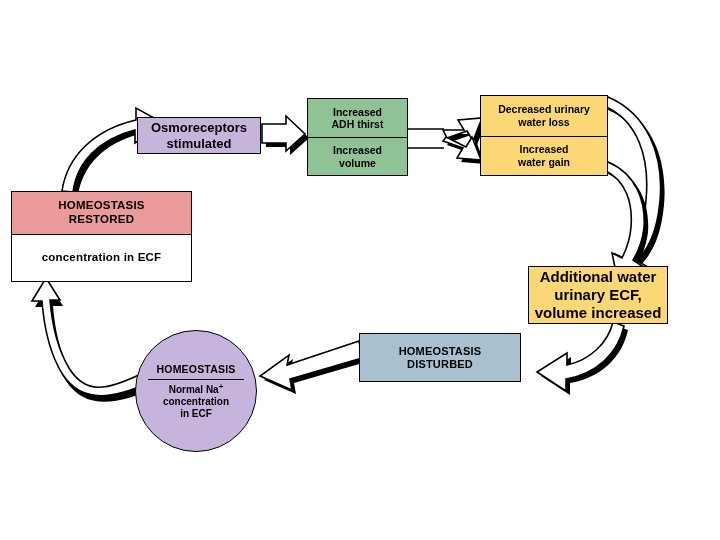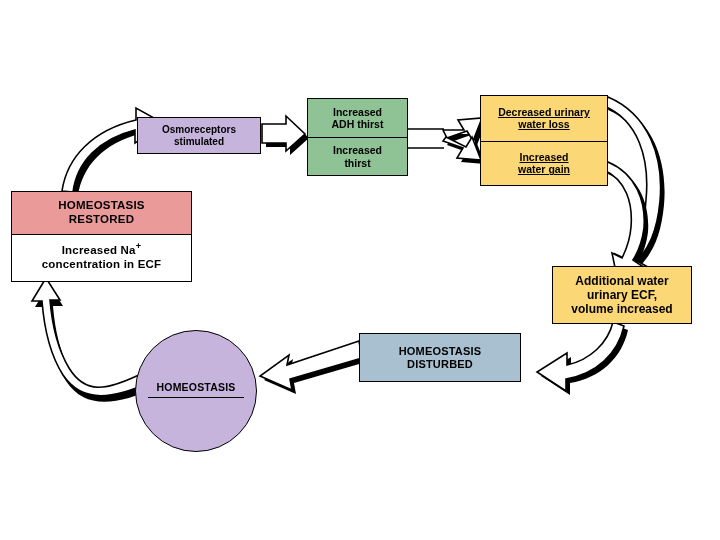--- a/index.html
+++ b/index.html
@@ -59,42 +59,41 @@
     flex: none;
   }
   #node-disturbed .bdy {
     flex: 1 1 auto;
     background: #ffffff;
   }
 
   #node-osmo {
     left: 137px; top: 117px; width: 124px; height: 37px;
     background: #c6b4dd;
-    font-size: 10px;
+    font-size: 13px;
   }
 
   #node-adh {
     left: 307px; top: 98px; width: 101px; height: 78px;
     background: #8fc295;
     font-size: 10.5px;
   }
   #node-adh .cell { height: 50%; }
 
   #node-urine {
-    left: 480px; top: 95px; width: 128px; height: 91px;
+    left: 480px; top: 95px; width: 128px; height: 81px;
     background: #fcd775;
     font-size: 10.5px;
-    text-decoration: underline;
   }
   #node-urine .cell { height: 50%; }
 
   #node-addwater {
-    left: 552px; top: 266px; width: 140px; height: 58px;
+    left: 528px; top: 266px; width: 140px; height: 58px;
     background: #fcd775;
-    font-size: 12px;
+    font-size: 15px;
   }
 
   #node-restored {
     left: 359px; top: 333px; width: 162px; height: 49px;
     background: #a8c0d0;
     font-size: 11px;
     letter-spacing: .2px;
   }
 
   #node-circle {
@@ -202,23 +201,20 @@
 
 <div class="node" id="node-disturbed">
   <div class="cell hdr">
     <div>
       <div>HOMEOSTASIS</div>
       <div>RESTORED</div>
     </div>
   </div>
   <div class="cell bdy divider-top">
     <div>
-      <div>
-        <span>Increased Na</span><span class="sup">+</span>
-      </div>
       <div>concentration in ECF</div>
     </div>
   </div>
 </div>
 
 <div class="node" id="node-osmo">
   <div class="cell" style="height:100%">
     <div>
       <div>Osmoreceptors</div>
       <div>stimulated</div>
@@ -229,21 +225,21 @@
 <div class="node" id="node-adh">
   <div class="cell">
     <div>
       <div>Increased</div>
       <div>ADH thirst</div>
     </div>
   </div>
   <div class="cell divider-top">
     <div>
       <div>Increased</div>
-      <div>thirst</div>
+      <div>volume</div>
     </div>
   </div>
 </div>
 
 <div class="node" id="node-urine">
   <div class="cell">
     <div>
       <div>Decreased urinary</div>
       <div>water loss</div>
     </div>
@@ -271,13 +267,20 @@
     <div>
       <div>HOMEOSTASIS</div>
       <div>DISTURBED</div>
     </div>
   </div>
 </div>
 
 <div class="node" id="node-circle">
   <div class="c-top">HOMEOSTASIS</div>
   <div class="c-rule"></div>
+  <div class="c-bot">
+    <div>
+      <span>Normal Na</span><span class="sup">+</span>
+    </div>
+    <div>concentration</div>
+    <div>in ECF</div>
+  </div>
 </div>
 
 </body></html>

